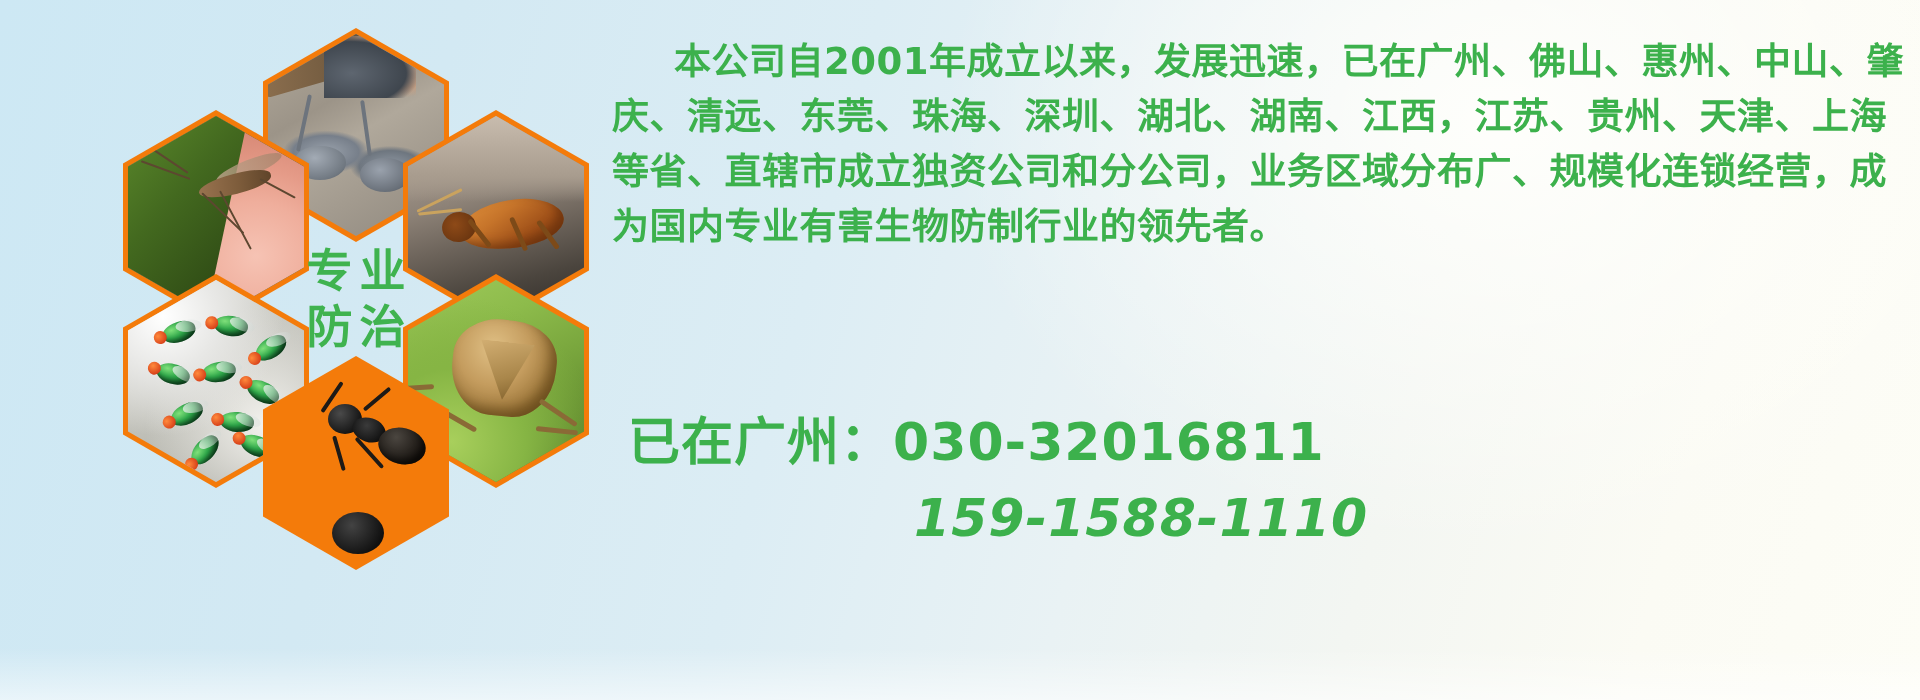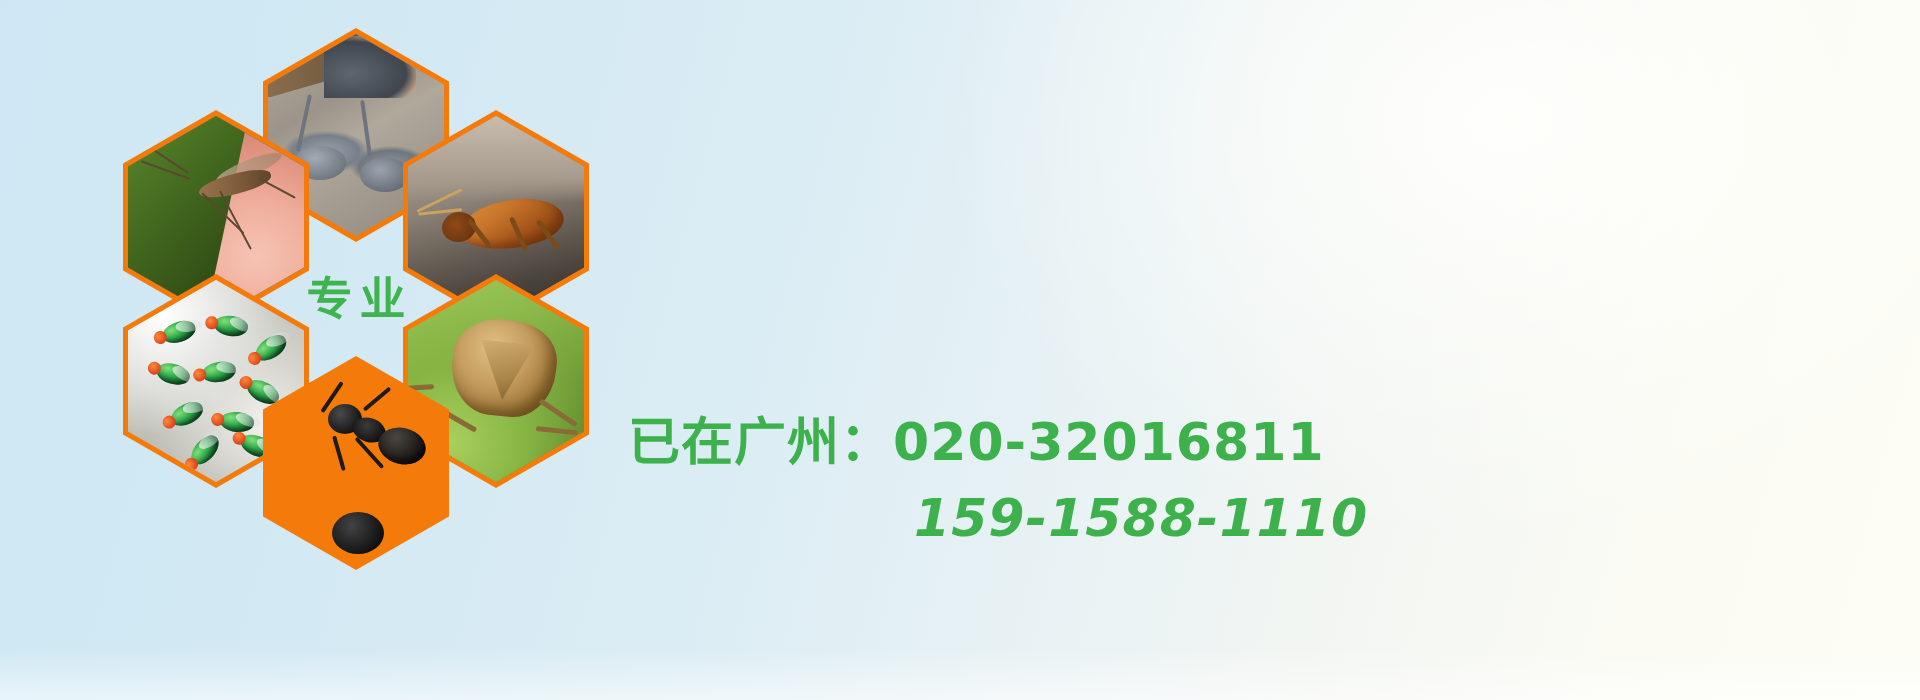--- a/index.html
+++ b/index.html
@@ -317,20 +317,21 @@
           <div class="antenna" style="left:48px; top:128px; width:34px; height:5px; background:#7d4a18; transform:rotate(52deg);"></div>
           <div class="antenna" style="left:82px; top:132px; width:36px; height:5px; background:#7d4a18; transform:rotate(66deg);"></div>
           <div class="antenna" style="left:116px; top:130px; width:34px; height:5px; background:#7d4a18; transform:rotate(54deg);"></div>
         </div>
       </div>
     </div>
 
     <div class="hex hex-center">
       <div class="center-text">
         <span class="l1">专业</span>
+        <span class="l2">防治</span>
       </div>
     </div>
 
     <div class="hex hex-fly">
       <div class="hex-inner">
         <div class="ph ph-fly">
           <div class="fly" style="left:34px; top:42px; transform:rotate(-18deg);"></div>
           <div class="fly" style="left:86px; top:36px; transform:rotate(8deg);"></div>
           <div class="fly" style="left:126px; top:58px; transform:rotate(-34deg);"></div>
           <div class="fly" style="left:28px; top:84px; transform:rotate(16deg);"></div>
@@ -367,23 +368,26 @@
           <div class="bug-leg" style="left:54px; top:48px; width:36px; height:4px; background:#1d1a17; transform:rotate(-56deg);"></div>
           <div class="bug-leg" style="left:88px; top:74px; width:40px; height:4px; background:#1d1a17; transform:rotate(48deg);"></div>
           <div class="bug-leg" style="left:66px; top:72px; width:36px; height:4px; background:#1d1a17; transform:rotate(74deg);"></div>
           <div class="bug-leg" style="left:96px; top:46px; width:34px; height:4px; background:#1d1a17; transform:rotate(-40deg);"></div>
         </div>
       </div>
     </div>
 
   </div>
 
+  <div class="copy">
+    <p class="para">本公司自2001年成立以来，发展迅速，已在广州、佛山、惠州、中山、肇庆、清远、东莞、珠海、深圳、湖北、湖南、江西，江苏、贵州、天津、上海等省、直辖市成立独资公司和分公司，业务区域分布广、规模化连锁经营，成为国内专业有害生物防制行业的领先者。</p>
+  </div>
 
   <div class="contact">
     <div class="contact-line1">
-      <span>已在广州：</span><span>020-32016811</span>
+      <span>已在广州：</span><span>030-32016811</span>
     </div>
     <div class="contact-line2">
       <span>159-1588-1110</span>
     </div>
   </div>
 
 </div>
 
 </body></html>

